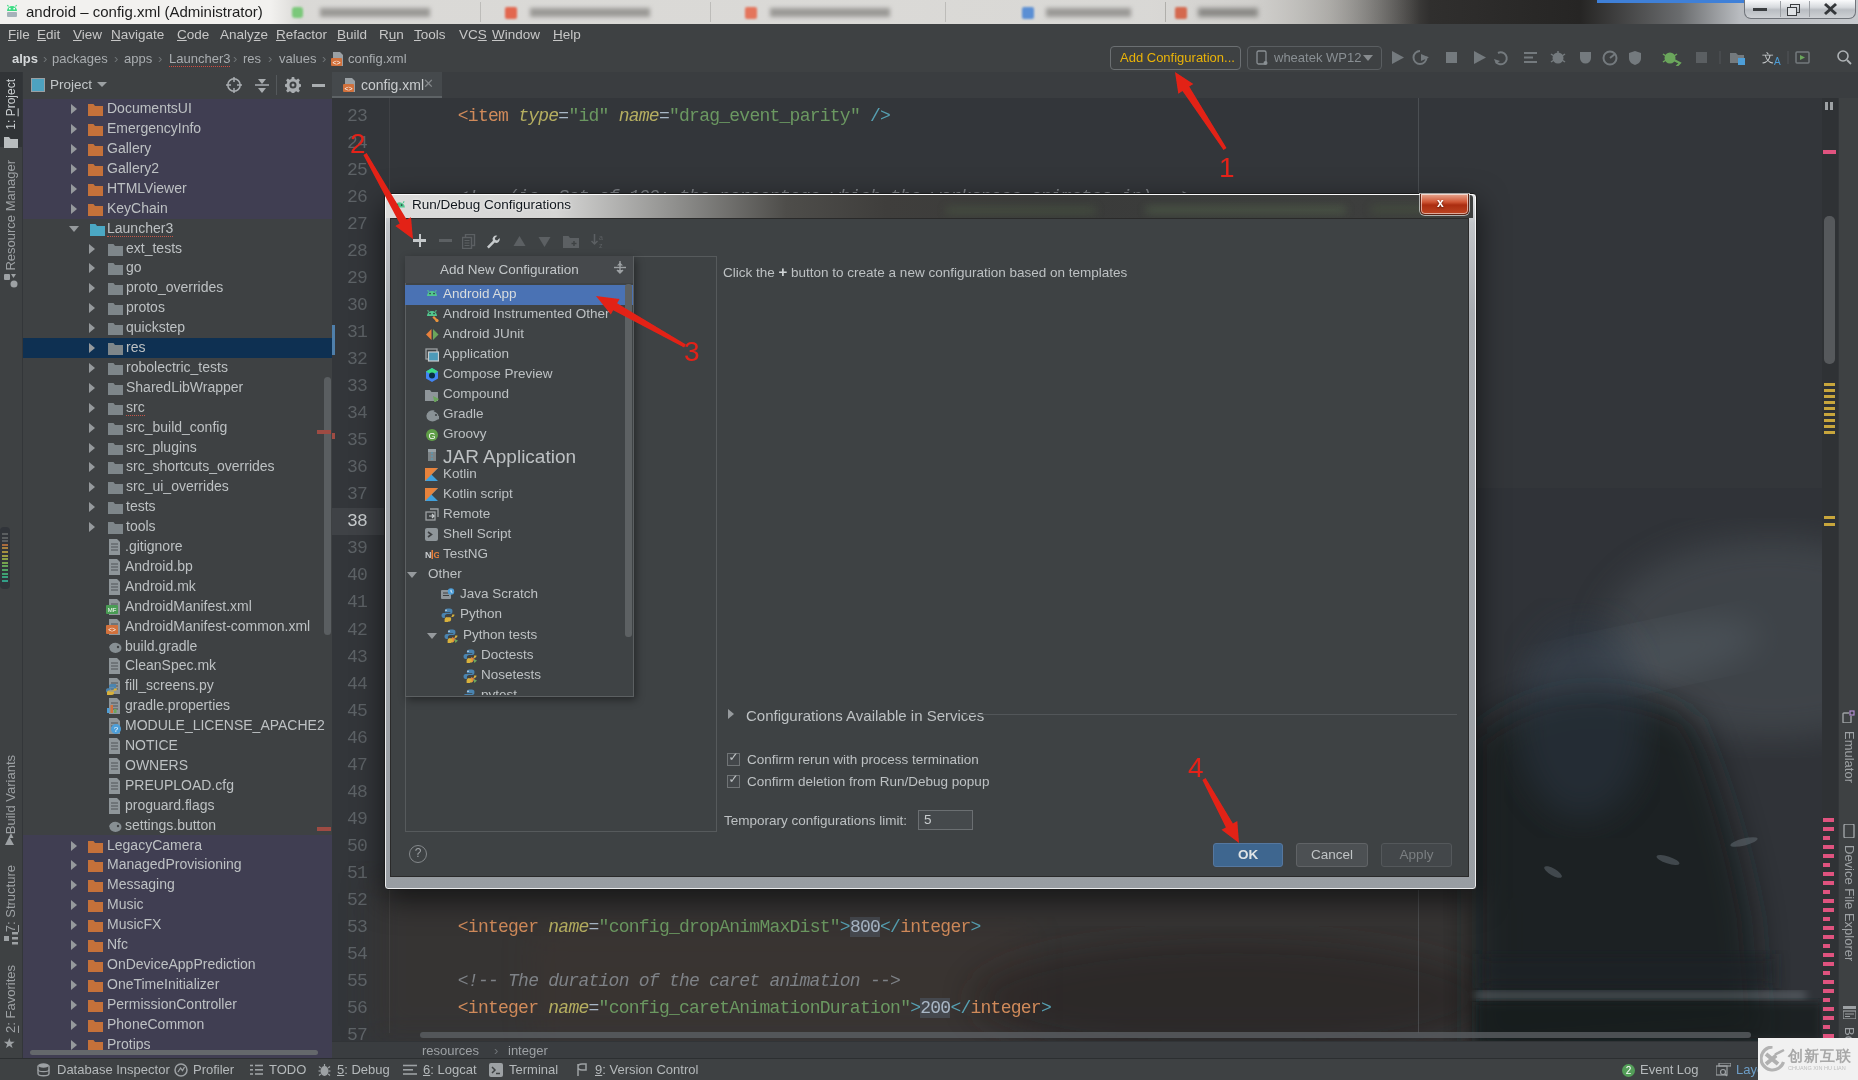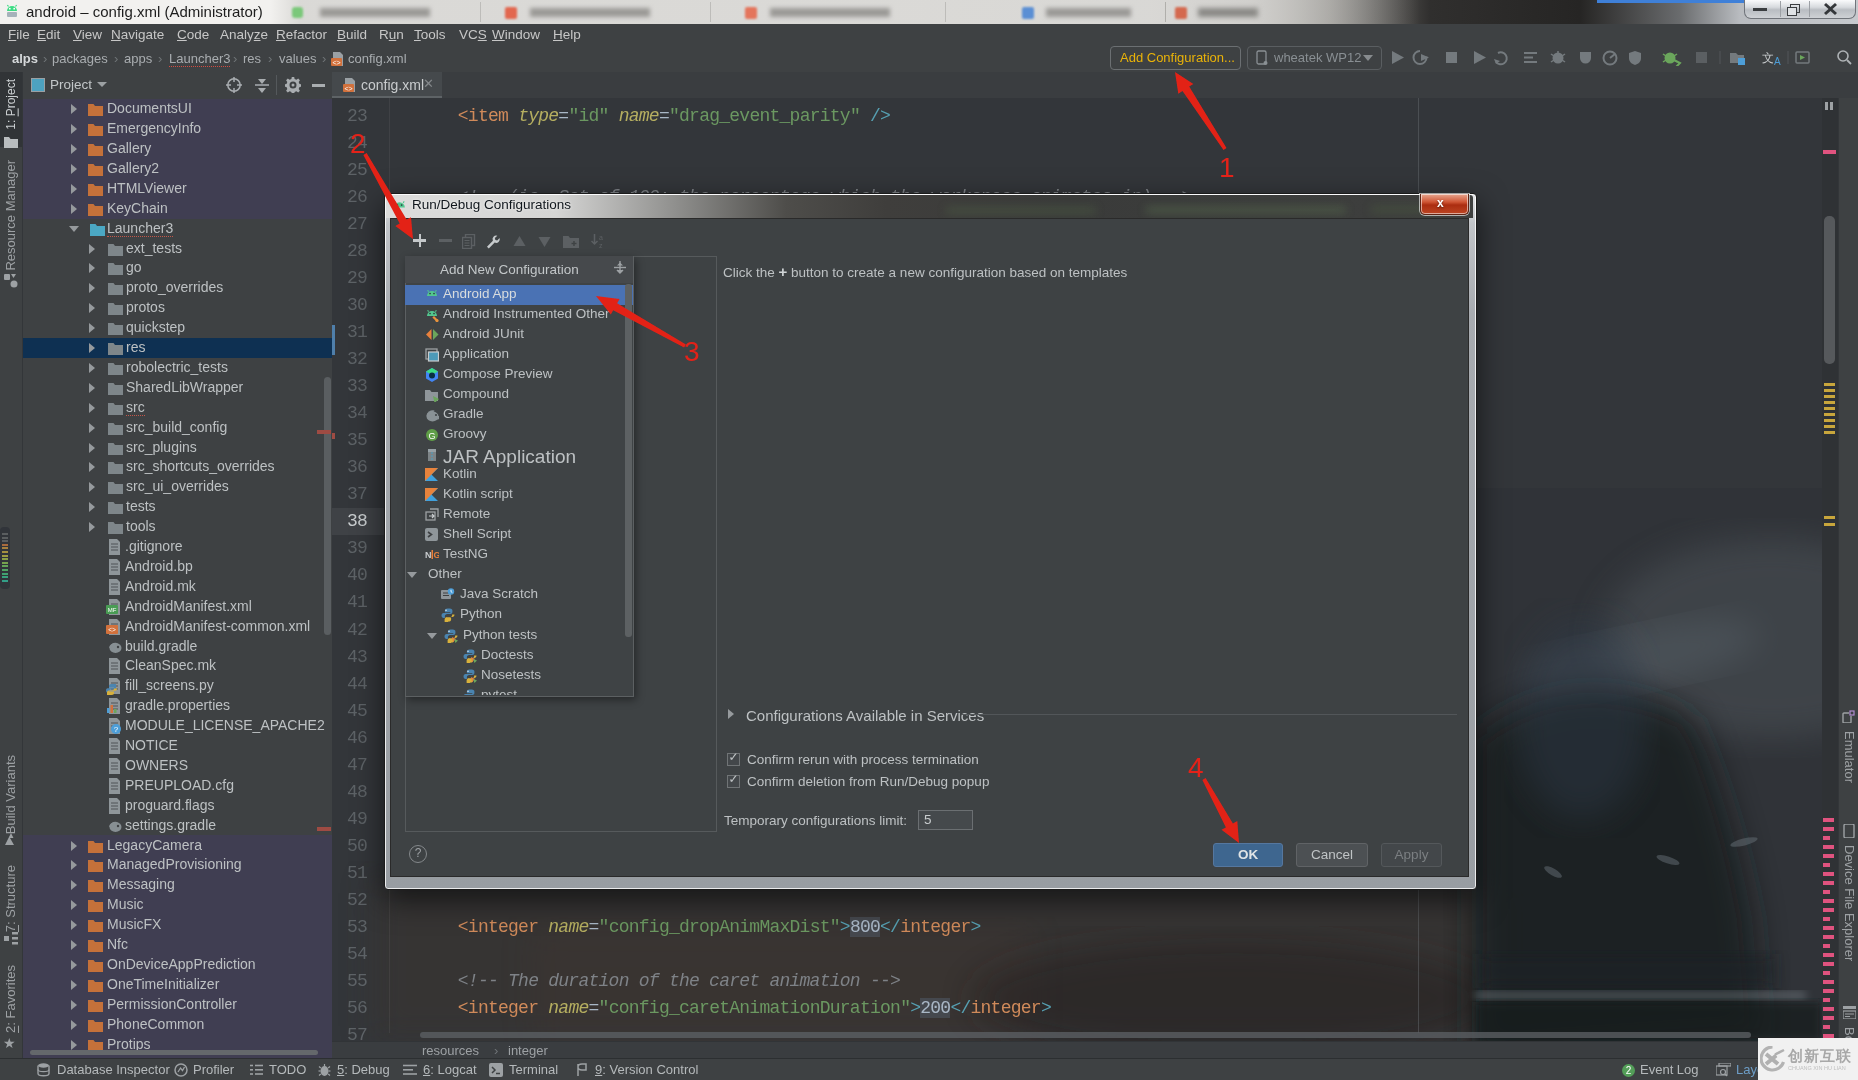--- a/index.html
+++ b/index.html
@@ -561,21 +561,21 @@
           </g>
         </svg>
         <div class="abs" style="left:102px;top:1px;">proguard.flags</div>
       </div>
   <div class="trow abs" style="top:717.6px;">
         <svg class="abs" style="left:84px;top:4px;" width="15" height="12" viewBox="0 0 15 12">
           <ellipse cx="8.5" cy="7" rx="6" ry="5" fill="#878f93"></ellipse>
           <path d="M2 7 a6.5 5.5 0 0 1 8-5 l-2 3 z" fill="#878f93"></path>
           <circle cx="11" cy="6" r="1.2" fill="#3e4143"></circle>
         </svg>
-        <div class="abs" style="left:102px;top:1px;">settings.gradle</div>
+        <div class="abs" style="left:102px;top:1px;">settings.button</div>
       </div>
   <div class="trow abs" style="top:737.5px;">
         <div class="abs" style="left:48px;top:5px;width:0;height:0;border-top:5px solid transparent;border-bottom:5px solid transparent;border-left:6px solid #969a9d;"></div>
         <svg class="abs" style="left:65px;top:3px;" width="15" height="14" viewBox="0 0 15 14">
           <path d="M0 2 h5.5 l1.5 2 H15 v10 H0 z" fill="#c4713a"></path>
         </svg>
         <div class="abs" style="left:84px;top:1px;">LegacyCamera</div>
       </div>
   <div class="trow abs" style="top:757.4px;">
         <div class="abs" style="left:48px;top:5px;width:0;height:0;border-top:5px solid transparent;border-bottom:5px solid transparent;border-left:6px solid #969a9d;"></div>
@@ -1104,21 +1104,21 @@
   <div class="abs" style="left:344.5px;top:579px;font-size:12px;color:#c0c4c6;">✓</div>
   <div class="abs" style="left:363px;top:581px;font-size:13.5px;color:#bdc1c3;">Confirm deletion from Run/Debug popup</div>
   <div class="abs" style="left:340px;top:620px;font-size:13.5px;color:#bdc1c3;">Temporary configurations limit:</div>
   <div class="abs" style="left:534px;top:617px;width:55px;height:20px;background:#45494c;border:1px solid #6b6f72;box-sizing:border-box;"></div>
   <div class="abs" style="left:540px;top:619px;font-size:13.5px;color:#c8ccce;">5</div>
 
   <div class="abs" style="left:25px;top:652px;width:18px;height:18px;border-radius:10px;border:1.5px solid #84888b;box-sizing:border-box;color:#9da1a4;font-size:12px;text-align:center;line-height:15px;">?</div>
 
   <div class="abs" style="left:829px;top:650px;width:70px;height:24px;background:#3e668f;border:1px solid #55779f;border-radius:3px;box-sizing:border-box;color:#dfe3e5;font-size:13.5px;text-align:center;line-height:22px;font-weight:bold;">OK</div>
   <div class="abs" style="left:912px;top:650px;width:72px;height:24px;background:#4c5053;border:1px solid #606366;border-radius:3px;box-sizing:border-box;color:#c0c4c6;font-size:13.5px;text-align:center;line-height:22px;">Cancel</div>
-  <div class="abs" style="left:997px;top:650px;width:61px;height:24px;background:#43474a;border:1px solid #54585b;border-radius:3px;box-sizing:border-box;color:#7b7f82;font-size:13.5px;text-align:center;line-height:22px;">Apply</div>
+  <div class="abs" style="left:997px;top:650px;width:71px;height:24px;background:#43474a;border:1px solid #54585b;border-radius:3px;box-sizing:border-box;color:#7b7f82;font-size:13.5px;text-align:center;line-height:22px;">Apply</div>
 </div>
 
 <svg class="abs" id="arrows" style="left:0;top:0;" width="1858" height="1080" viewBox="0 0 1858 1080">
   <defs>
         <filter id="ab" x="-20%" y="-20%" width="140%" height="140%">
           <feGaussianBlur stdDeviation="0.4"></feGaussianBlur>
         </filter>
       </defs>
   <g fill="#e32219" filter="url(#ab)">
 

